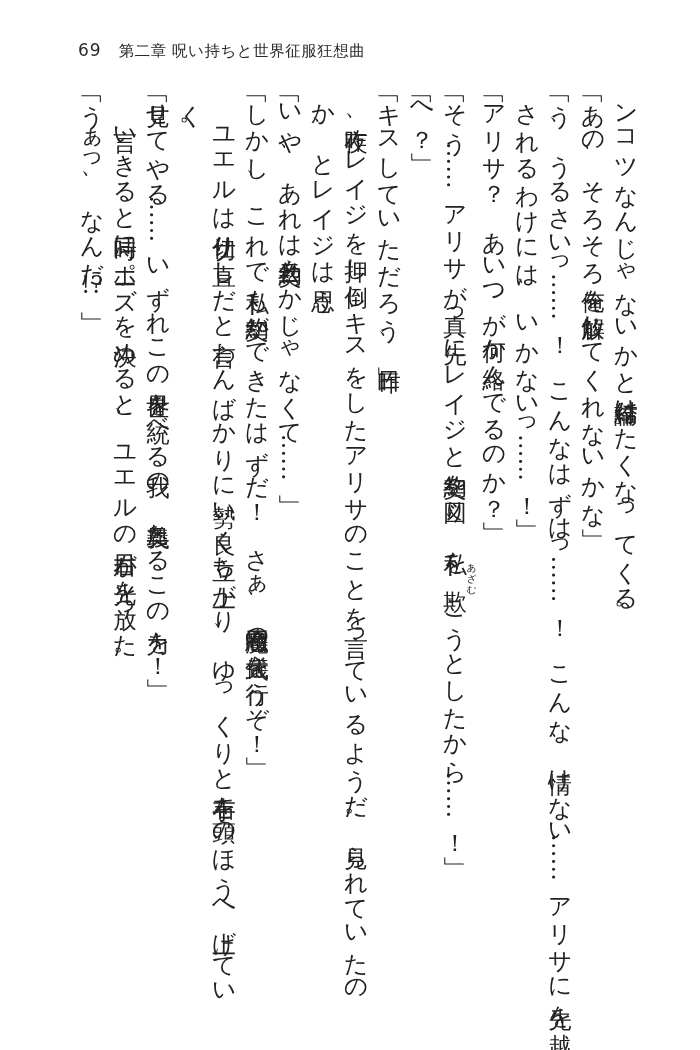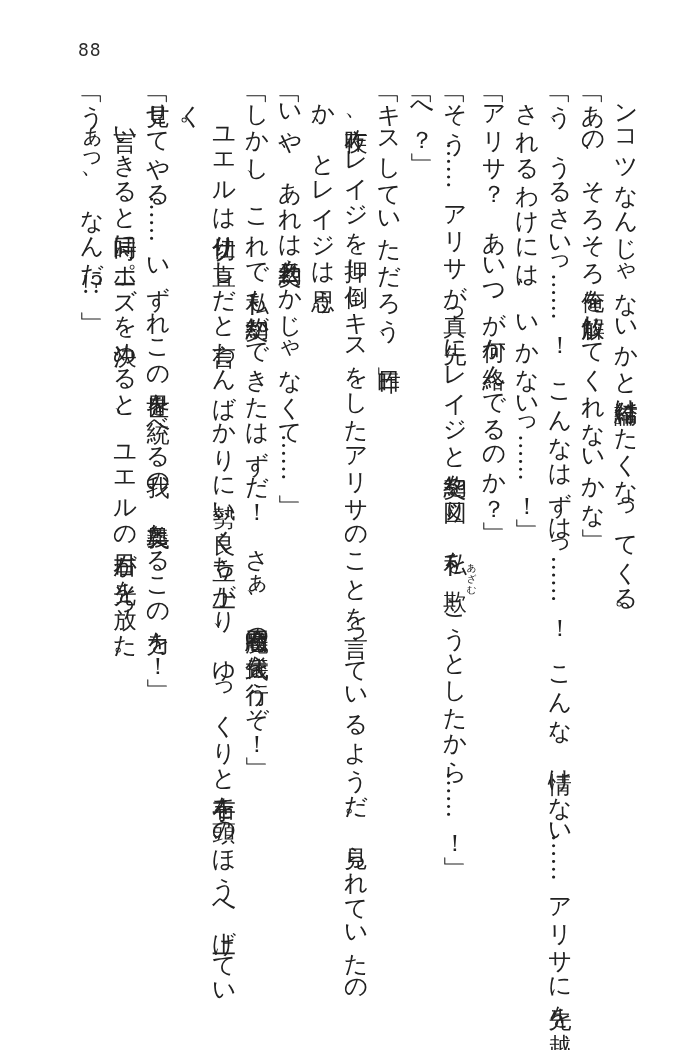--- a/index.html
+++ b/index.html
@@ -63,21 +63,22 @@
     text-combine-upright: all;
     -webkit-text-combine: horizontal;
   }
 </style>
 </head>
 <body>
 
 <div id="page">
 
   <div id="running-head">
-    <span class="folio">88</span>
+    <span class="folio">69</span>
+    <span class="chapter">第二章 呪い持ちと世界征服狂想曲</span>
   </div>
 
   <div id="body-text">
       <p>ンコツなんじゃないかと結論付けたくなってくる。</p>
       <p>「あの、そろそろ俺を解放してくれないかな」</p>
       <p>「う、うるさいっ……！　こんなはずはっ……！　こんな、情けない……アリサに先を越されるわけには、いかないっ……！」</p>
       <p>「アリサ？　あいつが何か絡んでるのか？」</p>
       <p>「そう……アリサが真っ先にレイジと契約を図り、私を<ruby>欺<rt>あざむ</rt></ruby>こうとしたから……！」</p>
       <p>「へ？」</p>
       <p>「キスしていただろう、昨日」</p>

